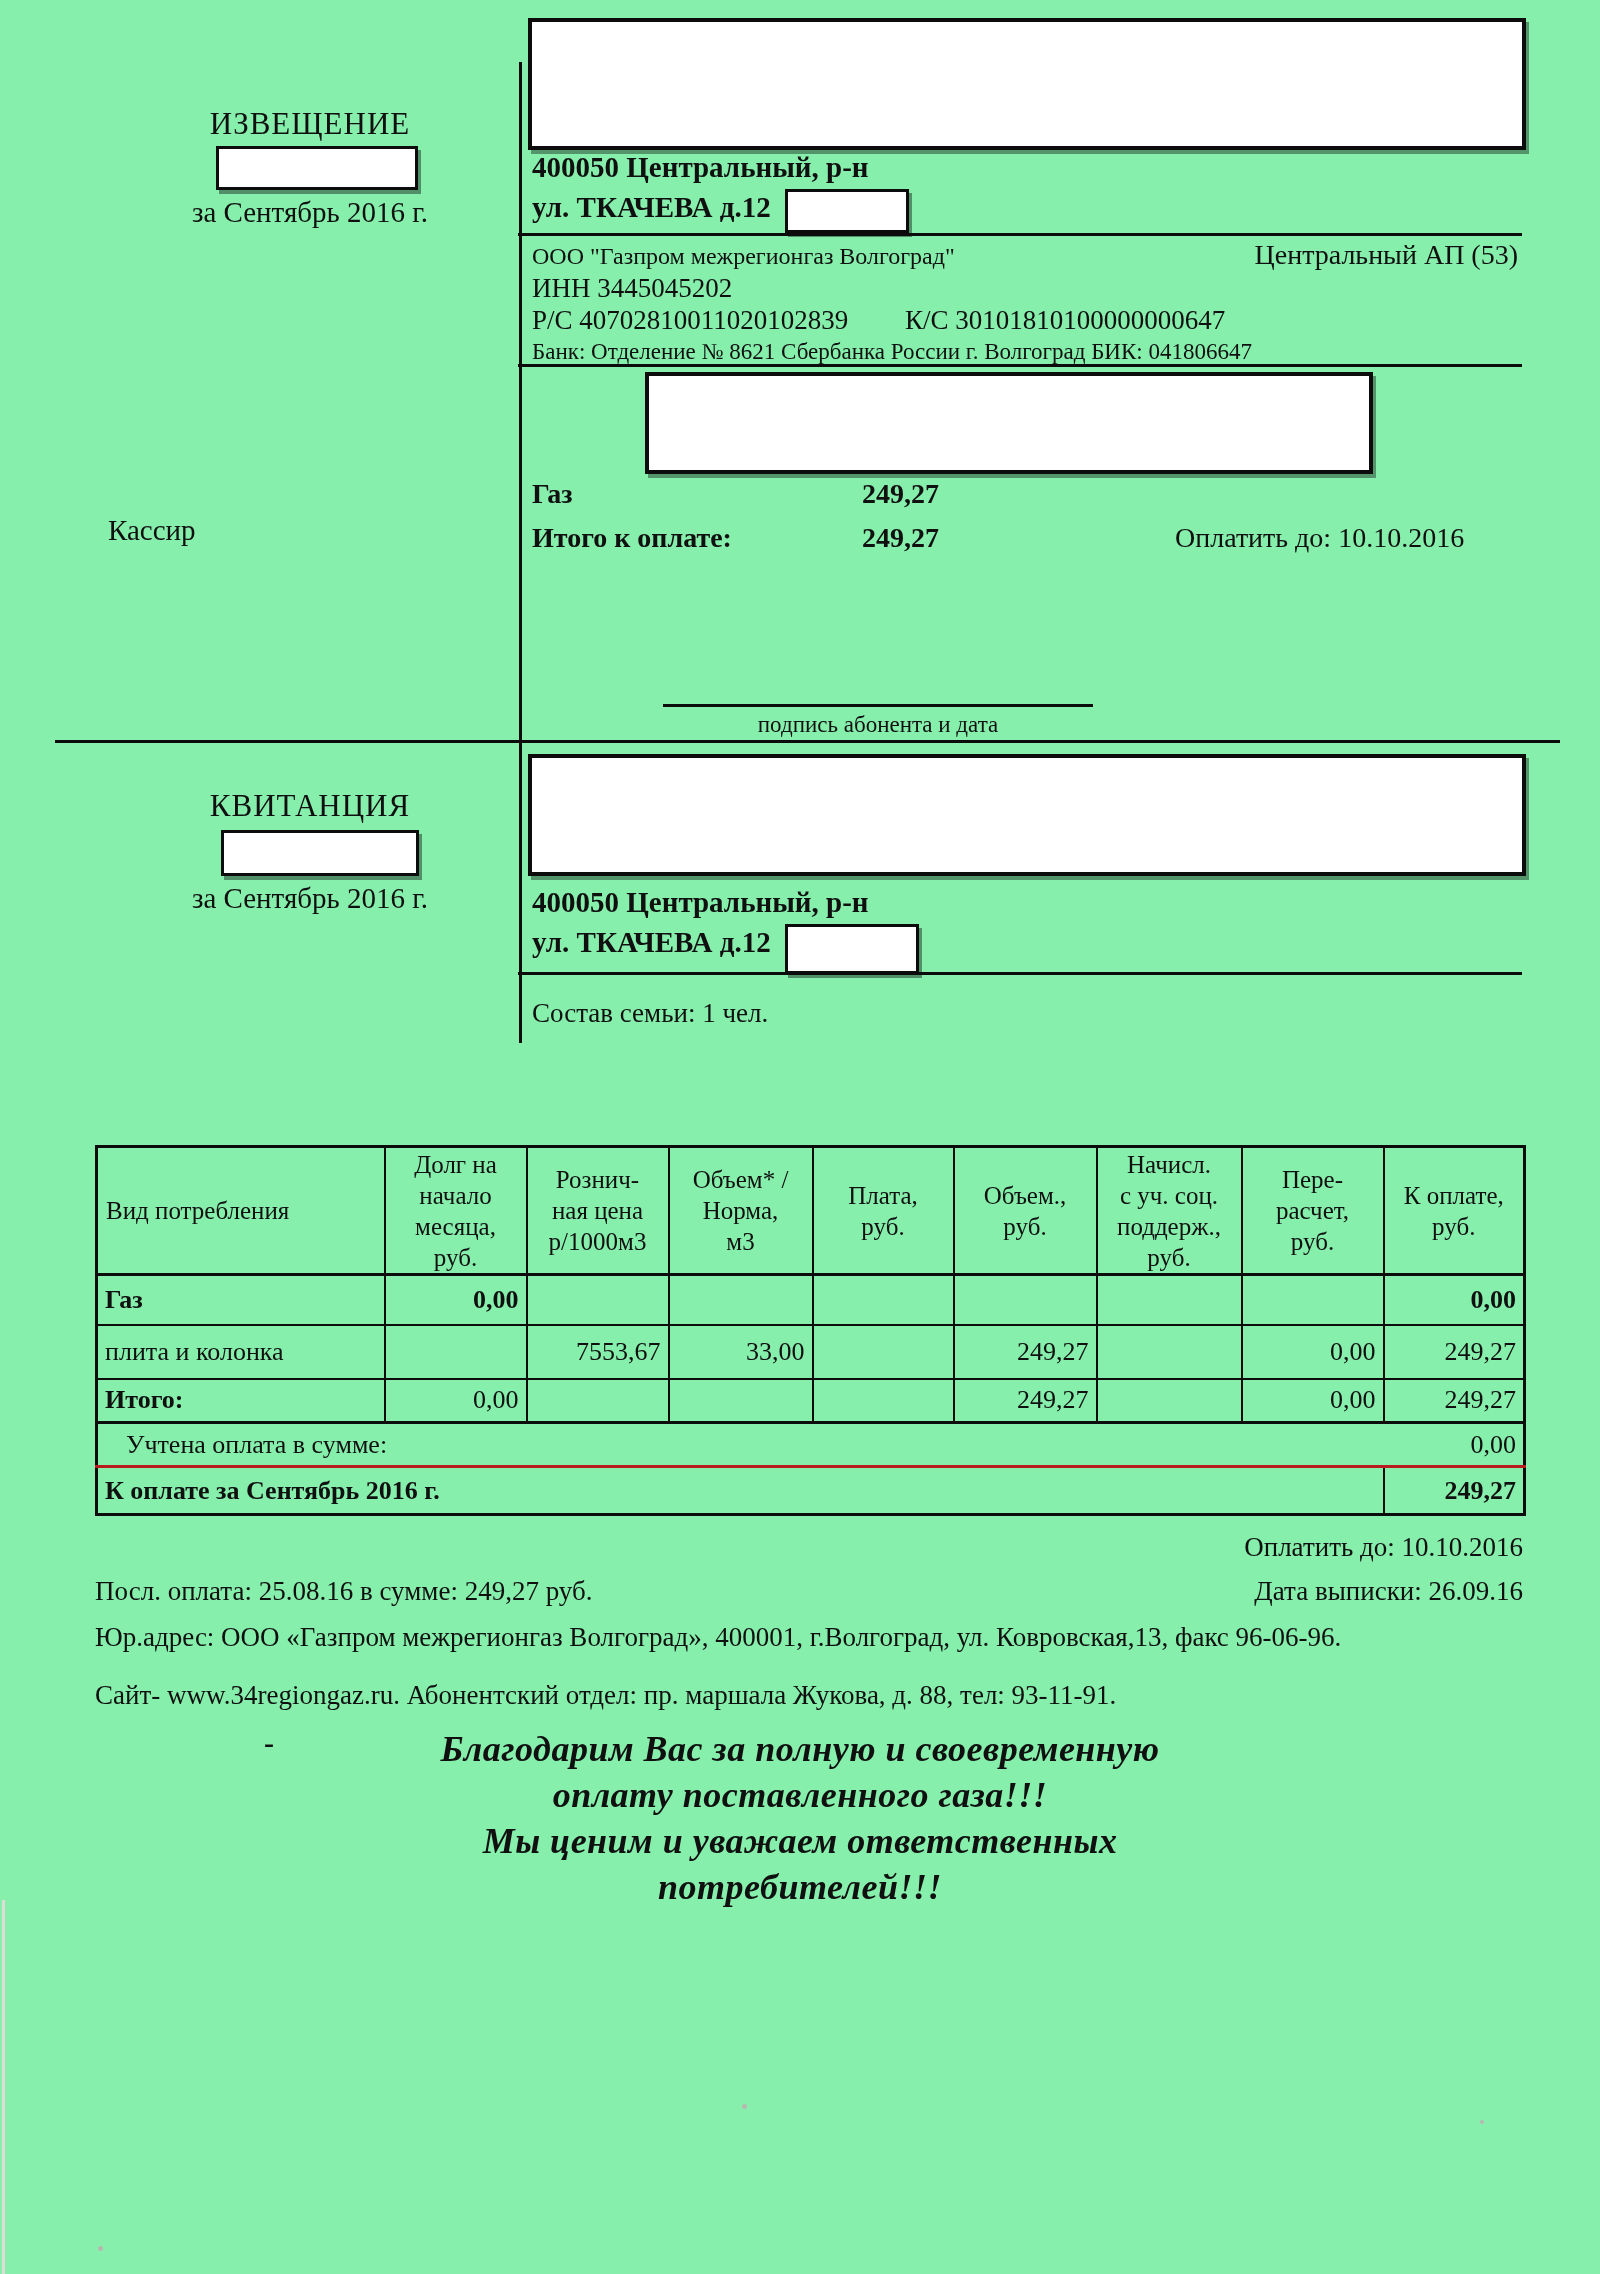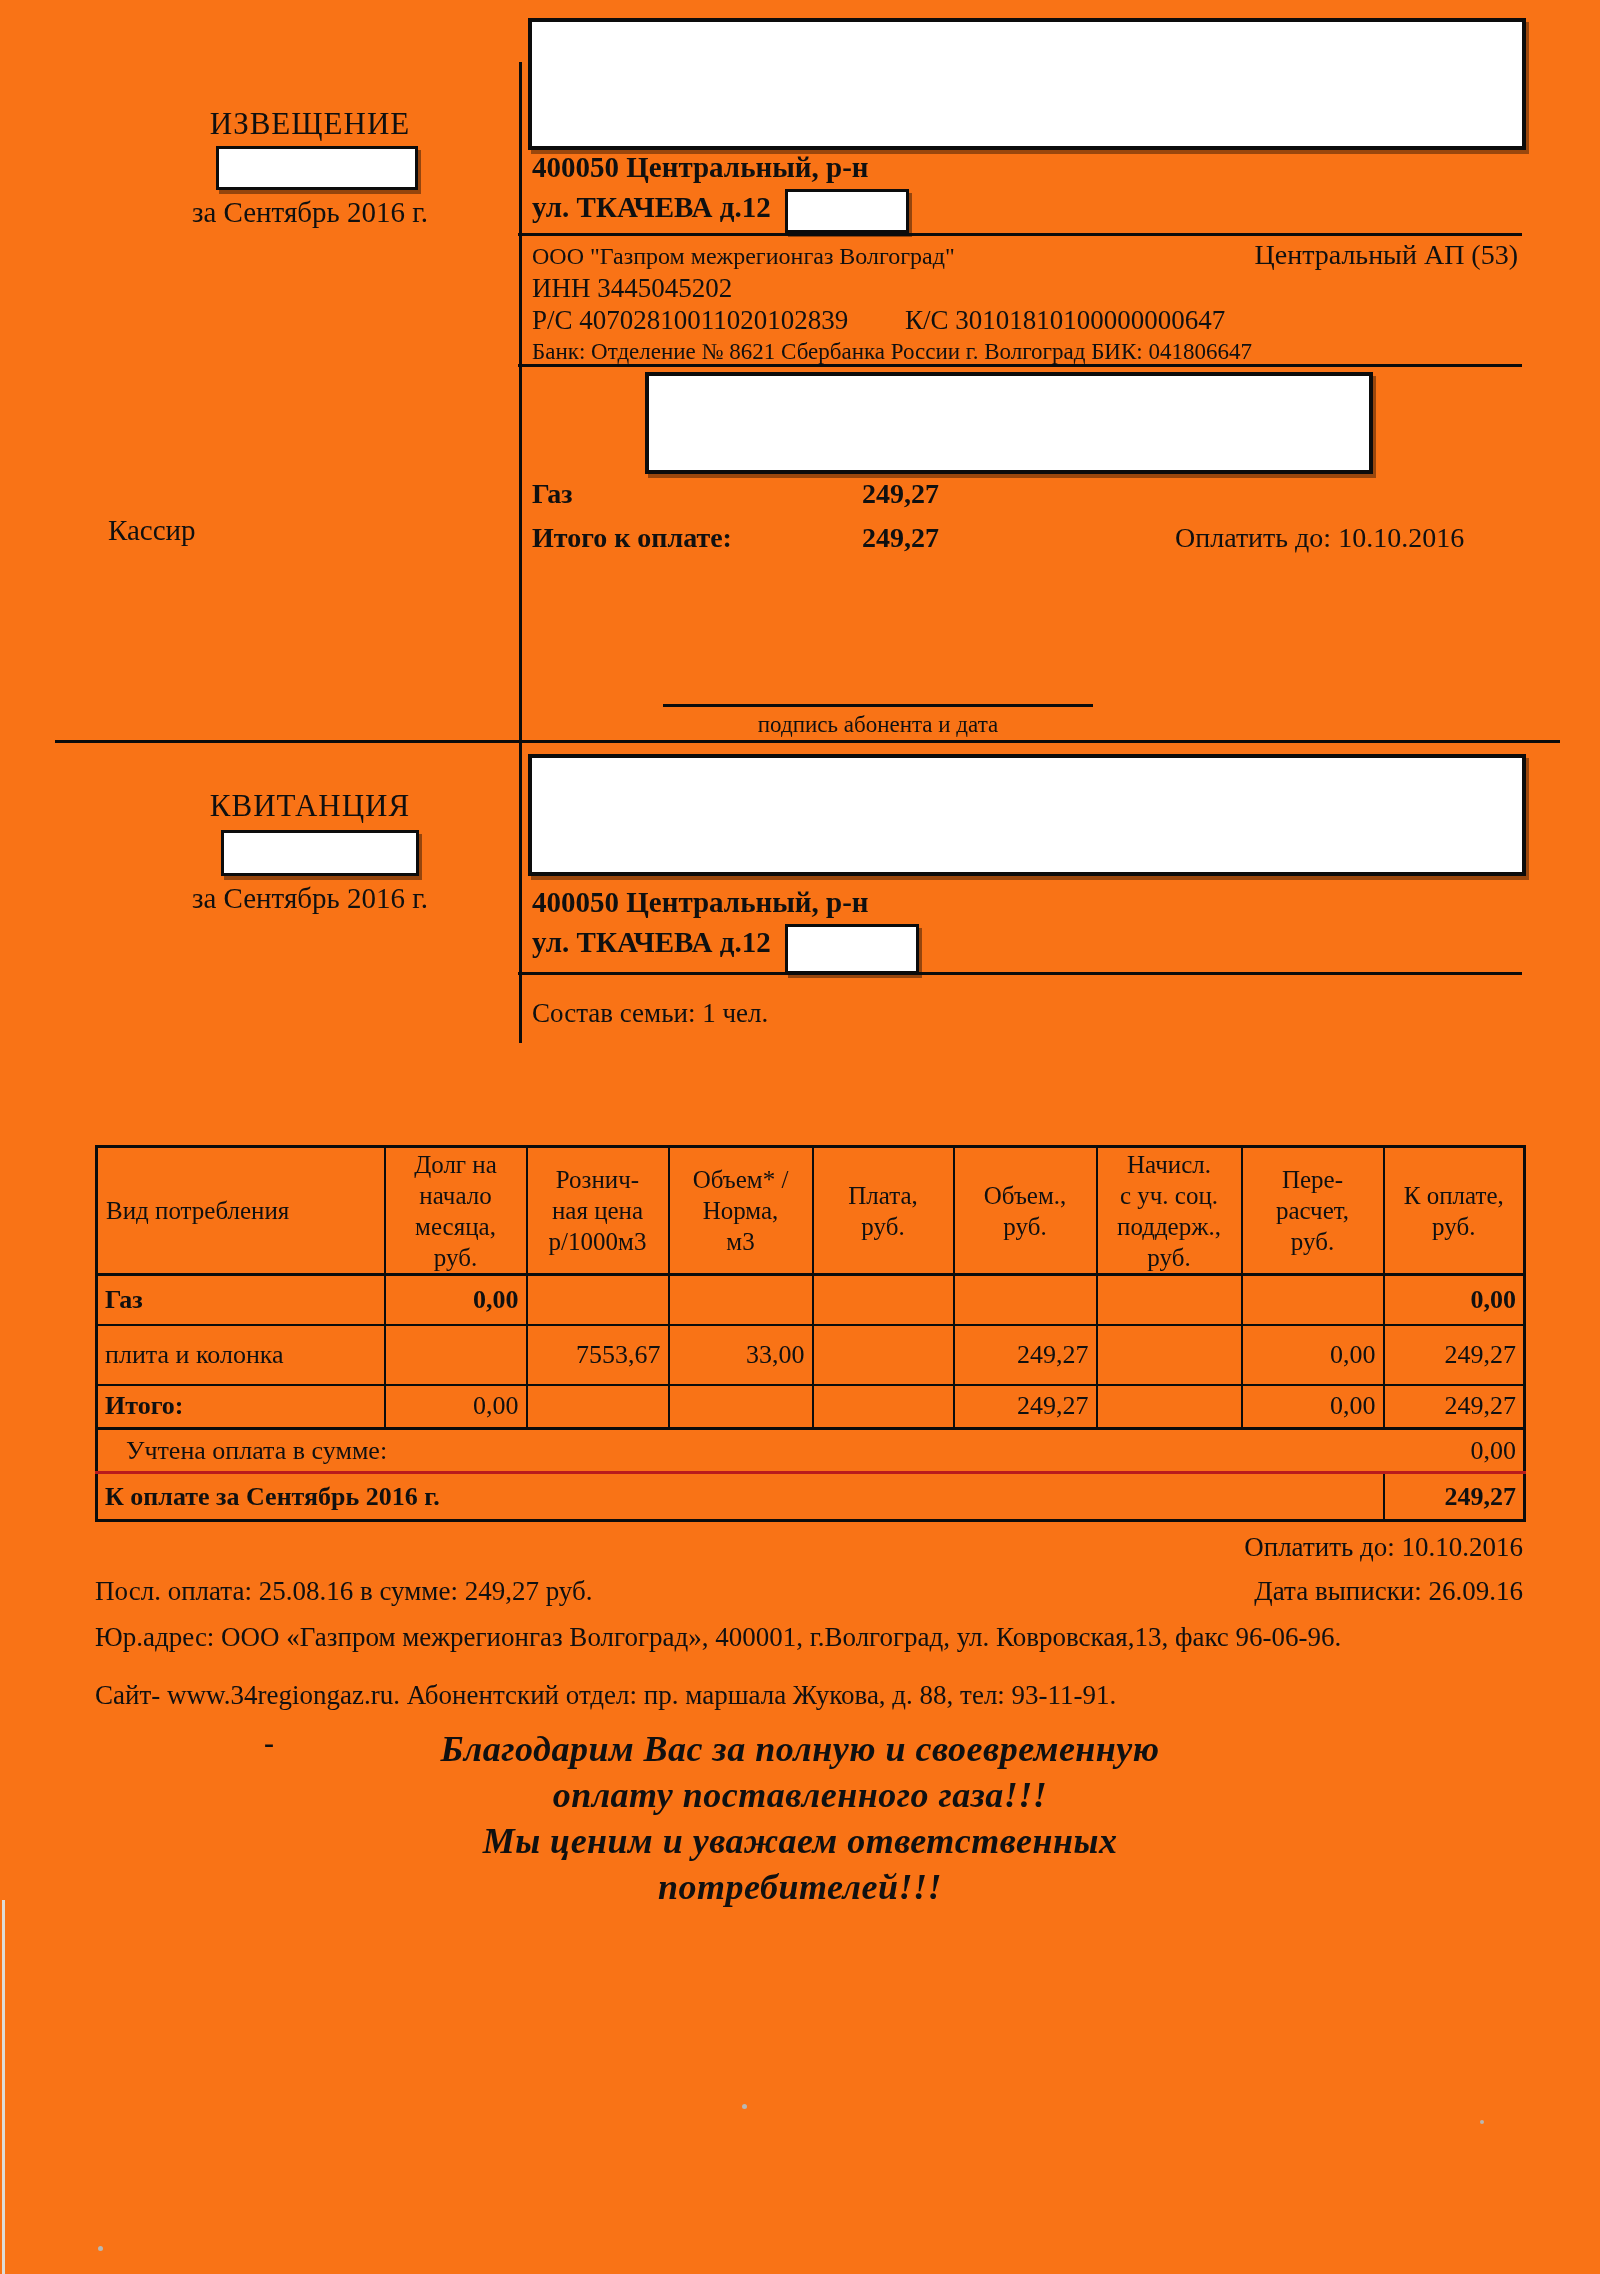--- a/index.html
+++ b/index.html
@@ -1,19 +1,19 @@
 <!DOCTYPE html>
 <html><head>
 <meta charset="utf-8">
 <style>
   html,body{margin:0;padding:0;background:#e8e8e8;}
   .sheet{
     position:relative;
     width:1600px;height:2274px;
-    background:#f97316;
+    background:#86efac;
     font-family:"Liberation Serif","DejaVu Serif",serif;
     color:#101010;
     overflow:hidden;
   }
   .abs{position:absolute;}
   .center{text-align:center;}
   .b{font-weight:bold;}
   
   .bigbox{
     position:absolute;background:#fff;
@@ -38,21 +38,21 @@
     border:2px solid #0c0c0c;padding:0 7px;overflow:hidden;
   }
   table.charges th{
     font-weight:normal;text-align:center;vertical-align:middle;
     white-space:pre-line;font-size:25px;line-height:31px;padding:0 3px;
   }
   table.charges th.h-name{text-align:left;padding-left:8px;}
   tr.thead{height:128px;}
   tr.thead th{border-bottom:3px solid #0c0c0c;}
   tr.r-gas{height:50px;}
-  tr.r-plita{height:60px;}
+  tr.r-plita{height:54px;}
   tr.r-itogo{height:44px;}
   tr.r-credited{height:44px;}
   tr.r-total{height:48px;}
   td.c-name{text-align:left;}
   td.num{text-align:right;}
   tr.r-gas td{font-weight:bold;}
   tr.r-credited td{border-top:3px solid #0c0c0c;padding:0;}
   tr.r-total td{border-top:3px solid #b91c1c;font-weight:bold;}
   .cred-flex{display:flex;justify-content:space-between;padding:0 7px;margin-left:21px;}
   

